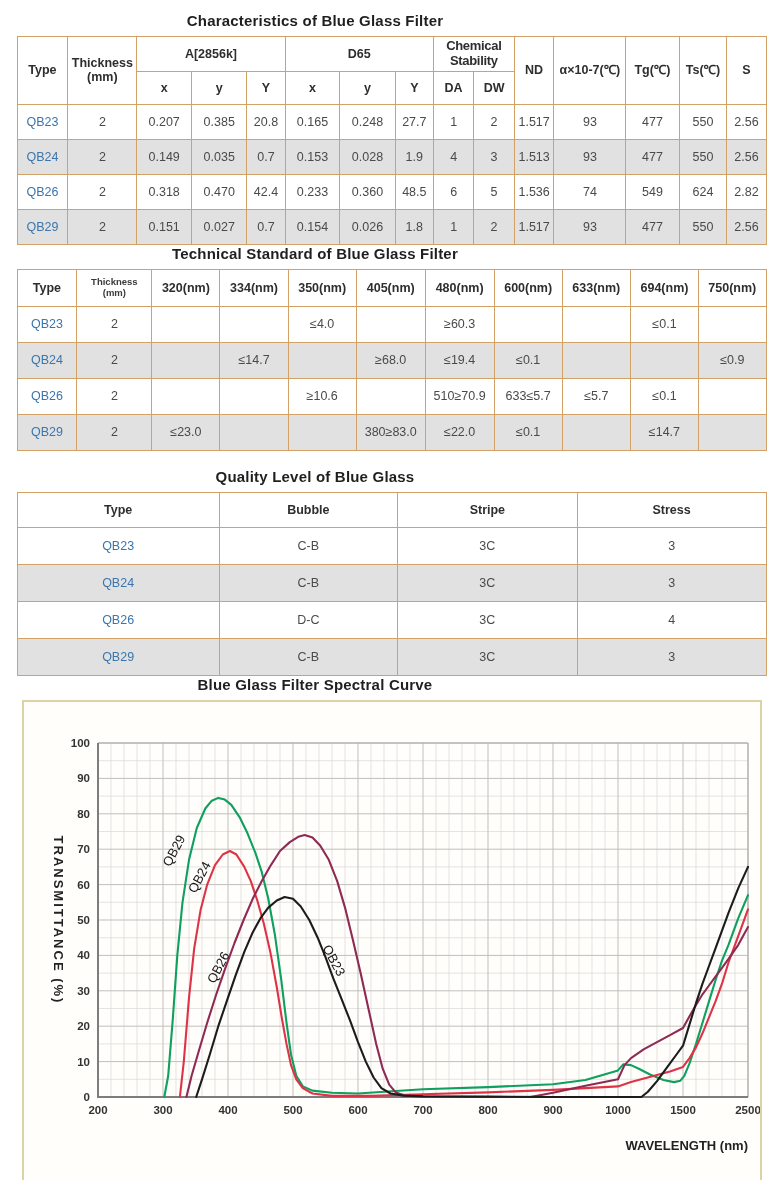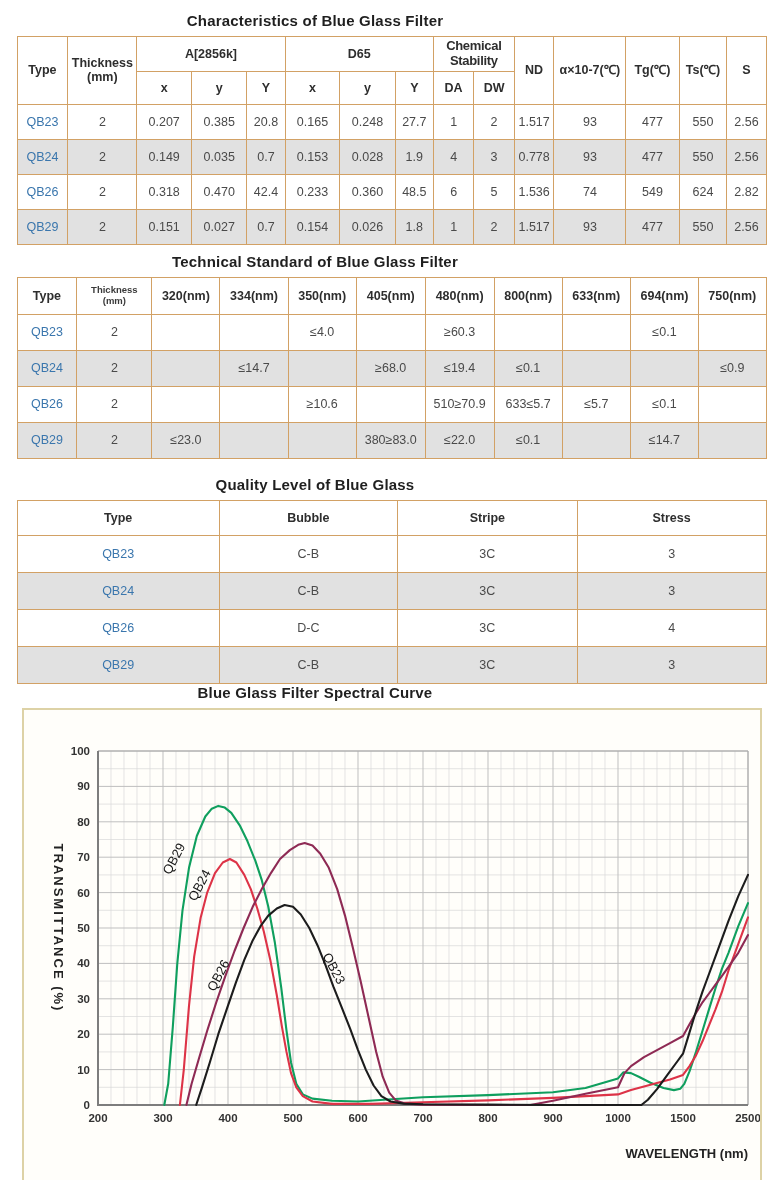--- a/index.html
+++ b/index.html
@@ -1,19 +1,19 @@
 <!DOCTYPE html>
 <html><head>
 <meta charset="utf-8">
 <style>
   html,body{margin:0;padding:0;background:#ffffff;}
   body{width:783px;font-family:"Liberation Sans",sans-serif;-webkit-font-smoothing:antialiased;}
   .tbl-title{width:630px;text-align:center;font-size:15px;font-weight:600;color:#1f1f1f;letter-spacing:.2px;}
   #title1{margin-top:12px;}
-  #title2{margin-top:8px;}
+  #title2{margin-top:0;}
   #title3{margin-top:17px;}
   #title4{}
   table{border-collapse:collapse;margin:7px auto 0 auto;width:750px;table-layout:fixed;}
   th,td{border:1px solid #d2a165;text-align:center;vertical-align:middle;padding:2px 1px;overflow:hidden;}
   th{font-size:12.5px;color:#2e2e2e;font-weight:700;line-height:1.15;}
   td{font-size:12.5px;color:#4a4a4a;}
   #table1 th{height:28px;}
   #table1 td{height:30px;}
   #table2 th{height:32px;}
   #table2 td{height:31px;}
@@ -96,21 +96,21 @@
         <td class="type">QB24</td>
         <td>2</td>
         <td>0.149</td>
         <td>0.035</td>
         <td>0.7</td>
         <td>0.153</td>
         <td>0.028</td>
         <td>1.9</td>
         <td>4</td>
         <td>3</td>
-        <td>0.778</td>
+        <td>1.513</td>
         <td>93</td>
         <td>477</td>
         <td>550</td>
         <td>2.56</td>
       </tr>
       <tr>
         <td class="type">QB26</td>
         <td>2</td>
         <td>0.318</td>
         <td>0.470</td>
@@ -164,21 +164,21 @@
     <thead>
       <tr>
         <th class="pre">Type</th>
         <th class="pre small-hdr">Thickness
 (mm)</th>
         <th class="pre">320(nm)</th>
         <th class="pre">334(nm)</th>
         <th class="pre">350(nm)</th>
         <th class="pre">405(nm)</th>
         <th class="pre">480(nm)</th>
-        <th class="pre">800(nm)</th>
+        <th class="pre">600(nm)</th>
         <th class="pre">633(nm)</th>
         <th class="pre">694(nm)</th>
         <th class="pre">750(nm)</th>
       </tr>
     </thead>
     <tbody>
       <tr>
         <td class="type">QB23</td>
         <td>2</td>
         <td></td>

